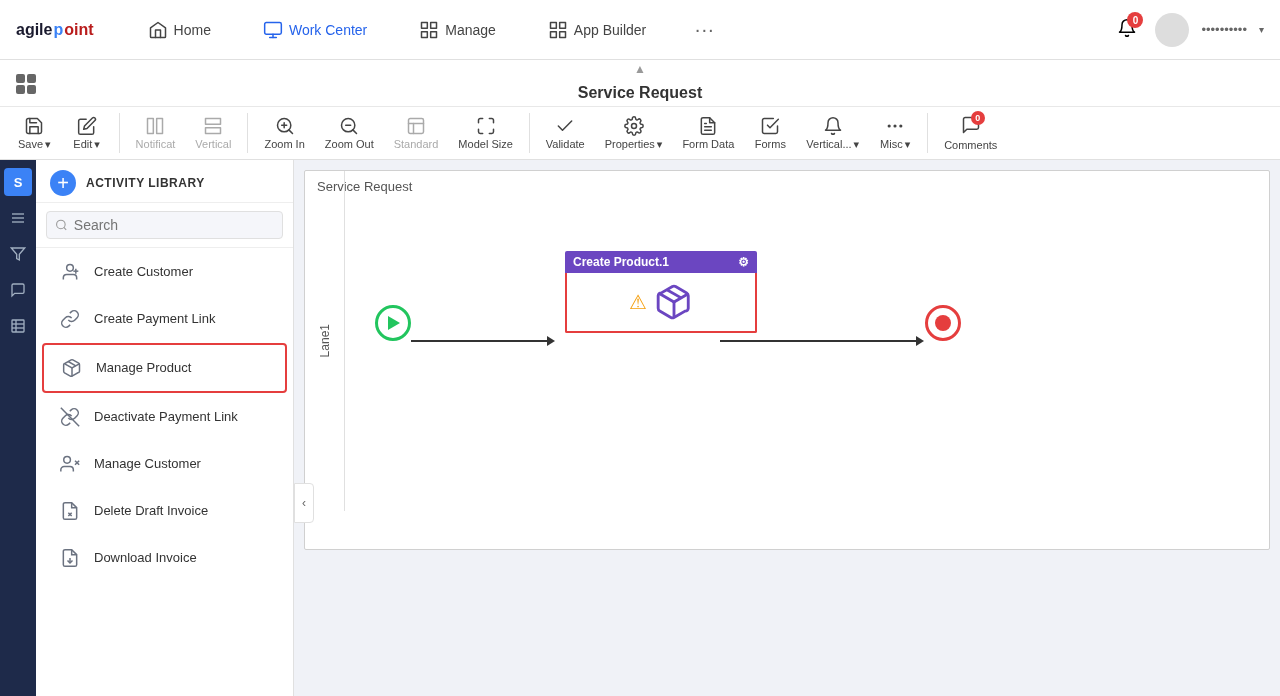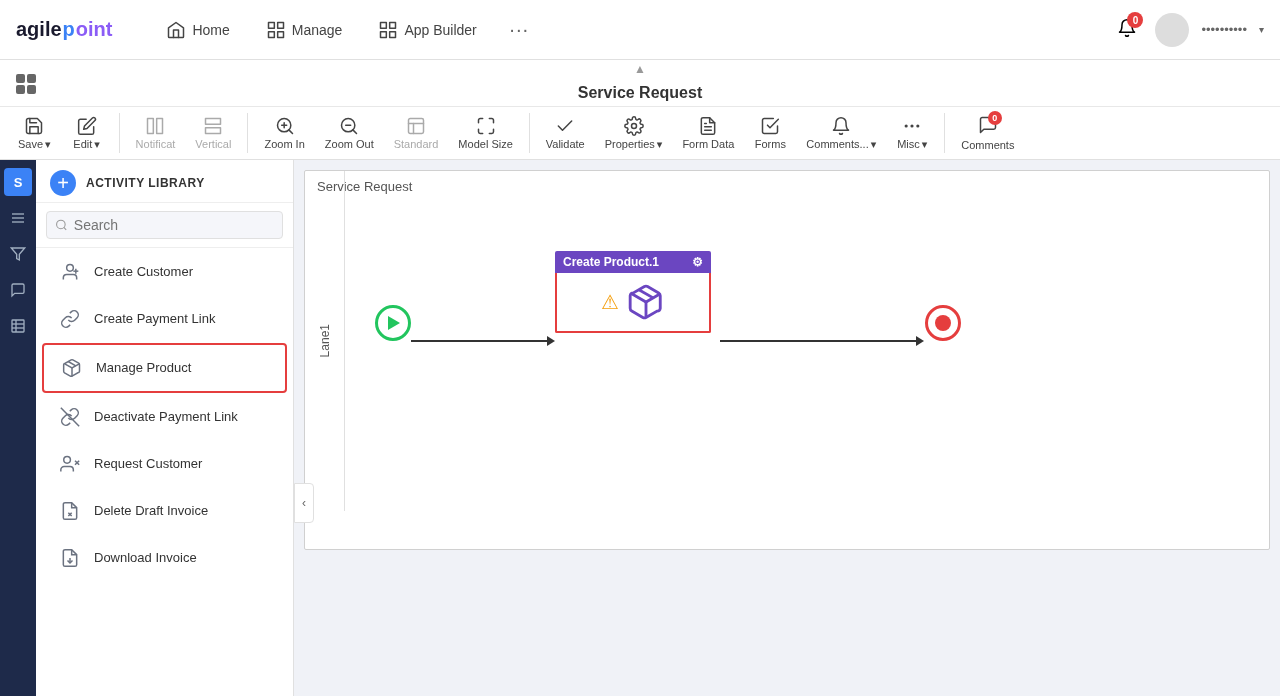--- a/index.html
+++ b/index.html
@@ -4,21 +4,21 @@
   <style>
     * { box-sizing: border-box; margin: 0; padding: 0; }
     body { font-family: 'Segoe UI', Arial, sans-serif; font-size: 13px; background: #f5f6fa; overflow: hidden; }
 
     
     .top-nav {
       display: flex; align-items: center; background: #fff; height: 60px;
       border-bottom: 1px solid #e0e0e0; padding: 0 16px; position: relative; z-index: 10;
     }
     .logo { display: flex; align-items: center; margin-right: 40px; }
-    .nav-items { display: flex; align-items: center; gap: 8px; flex: 1; }
+    .nav-items { display: flex; align-items: center; gap: 24px; flex: 1; }
     .nav-item {
       display: flex; align-items: center; gap: 6px; padding: 8px 14px;
       color: #444; font-size: 14px; cursor: pointer; border-radius: 4px;
       text-decoration: none;
     }
     .nav-item.active { color: #2563eb; }
     .nav-item svg { width: 18px; height: 18px; }
     .nav-more { font-size: 20px; color: #666; cursor: pointer; padding: 6px 10px; }
     .nav-right { display: flex; align-items: center; gap: 12px; margin-left: auto; }
     .notif-btn { position: relative; cursor: pointer; padding: 6px; }
@@ -156,42 +156,50 @@
       border-radius: 2px 2px 0 0;
     }
     .node-body {
       background: #fff; border: 2px solid #e53e3e; border-top: none;
       min-height: 60px; display: flex; align-items: center; justify-content: center;
       border-radius: 0 0 2px 2px; gap: 8px; padding: 8px;
     }
     .node-warning { color: #f59e0b; font-size: 20px; }
 
     
-    .ap-logo { font-size: 20px; font-weight: 800; color: #1a1a2e; display: flex; align-items: center; gap: 1px; }
+    .ap-logo { font-size: 16px; font-weight: 800; color: #1a1a2e; display: flex; align-items: center; gap: 1px; }
 
     svg.icon { width: 20px; height: 20px; fill: none; stroke: currentColor; stroke-width: 1.8; stroke-linecap: round; stroke-linejoin: round; }
   </style>
 </head>
 <body>
 
 <nav class="top-nav">
   <div class="logo">
     <span class="ap-logo">
       <span style="color:#1a1a2e;">agile</span>
         <span style="color:#3b82f6;font-weight:900;">p</span>
-        <span style="color:#8b5cf6;">oint</span>
+        <span style="color:#b91c1c;">oint</span>
     </span>
   </div>
   <div class="nav-items">
     <a class="nav-item">
       <svg class="icon" viewBox="0 0 24 24">
           <path d="M3 9.5L12 3l9 6.5V20a1 1 0 01-1 1H4a1 1 0 01-1-1V9.5z"></path>
           <path d="M9 21V12h6v9"></path>
         </svg>
       <span>Home</span>
+    </a>
+    <a class="nav-item active">
+      <svg class="icon" viewBox="0 0 24 24">
+          <rect x="2" y="3" width="20" height="14" rx="2"></rect>
+          <line x1="8" y1="21" x2="16" y2="21"></line>
+          <line x1="12" y1="17" x2="12" y2="21"></line>
+        </svg>
+      <span>Work Center</span>
     </a>
     <a class="nav-item">
       <svg class="icon" viewBox="0 0 24 24">
           <rect x="3" y="3" width="7" height="7"></rect>
           <rect x="14" y="3" width="7" height="7"></rect>
           <rect x="3" y="14" width="7" height="7"></rect>
           <rect x="14" y="14" width="7" height="7"></rect>
         </svg>
       <span>Manage</span>
     </a>
@@ -351,21 +359,21 @@
       </svg>
     <span>Forms</span>
   </button>
 
   <button class="tool-btn">
     <svg class="icon" viewBox="0 0 24 24">
         <path d="M18 8A6 6 0 006 8c0 7-3 9-3 9h18s-3-2-3-9"></path>
         <path d="M13.73 21a2 2 0 01-3.46 0"></path>
       </svg>
     <span class="tool-label">
-        <span>Comments...</span> 
+        <span>Vertical...</span> 
         <span>▾</span>
       </span>
   </button>
 
   <button class="tool-btn">
     <svg class="icon" viewBox="0 0 24 24">
         <circle cx="12" cy="12" r="1"></circle>
         <circle cx="19" cy="12" r="1"></circle>
         <circle cx="5" cy="12" r="1"></circle>
       </svg>
@@ -487,21 +495,21 @@
 
       <div class="activity-item">
         <div class="activity-icon">
           <svg width="20" height="20" fill="none" stroke="#6b7280" stroke-width="1.8" viewBox="0 0 24 24">
               <path d="M16 21v-2a4 4 0 00-4-4H5a4 4 0 00-4 4v2"></path>
               <circle cx="8.5" cy="7" r="4"></circle>
               <line x1="18" y1="8" x2="23" y2="13"></line>
               <line x1="23" y1="8" x2="18" y2="13"></line>
             </svg>
         </div>
-        <span class="activity-label">Request Customer</span>
+        <span class="activity-label">Manage Customer</span>
       </div>
 
       <div class="activity-item">
         <div class="activity-icon">
           <svg width="20" height="20" fill="none" stroke="#6b7280" stroke-width="1.8" viewBox="0 0 24 24">
               <path d="M14 2H6a2 2 0 00-2 2v16a2 2 0 002 2h12a2 2 0 002-2V8z"></path>
               <polyline points="14 2 14 8 20 8"></polyline>
               <line x1="14" y1="14" x2="10" y2="18"></line>
               <line x1="10" y1="14" x2="14" y2="18"></line>
             </svg>
@@ -540,21 +548,21 @@
           <div class="flow-container" style="position:relative; flex:1; min-height:300px;">
 
             <div class="start-node" style="left:30px; top:calc(50% - 18px);">
               <div class="start-triangle"></div>
             </div>
 
             <div style="position:absolute;top:calc(50% - 1px);left:66px;width:140px;height:2px;background:#333;"></div>
 
             <div style="position:absolute;top:calc(50% - 5px);left:202px;width:0;height:0;border-top:5px solid transparent;border-bottom:5px solid transparent;border-left:8px solid #333;"></div>
 
-            <div class="activity-node" style="left:210px; top:calc(50% - 45px); width:156px;">
+            <div class="activity-node" style="left:220px; top:calc(50% - 45px); width:192px;">
               <div class="node-header">
                 <span>Create Product.1</span>
                 <span style="cursor:pointer;">⚙</span>
               </div>
               <div class="node-body" style="border:2px solid #e53e3e; border-top:none;">
                 <span class="node-warning">⚠</span>
                 <svg width="38" height="38" fill="none" stroke="#6b46c1" stroke-width="1.8" viewBox="0 0 24 24">
                   <line x1="16.5" y1="9.4" x2="7.5" y2="4.21"></line>
                   <path d="M21 16V8a2 2 0 00-1-1.73l-7-4a2 2 0 00-2 0l-7 4A2 2 0 002 8v8a2 2 0 001 1.73l7 4a2 2 0 002 0l7-4A2 2 0 0021 16z"></path>
                   <polyline points="3.27 6.96 12 12.01 20.73 6.96"></polyline>

